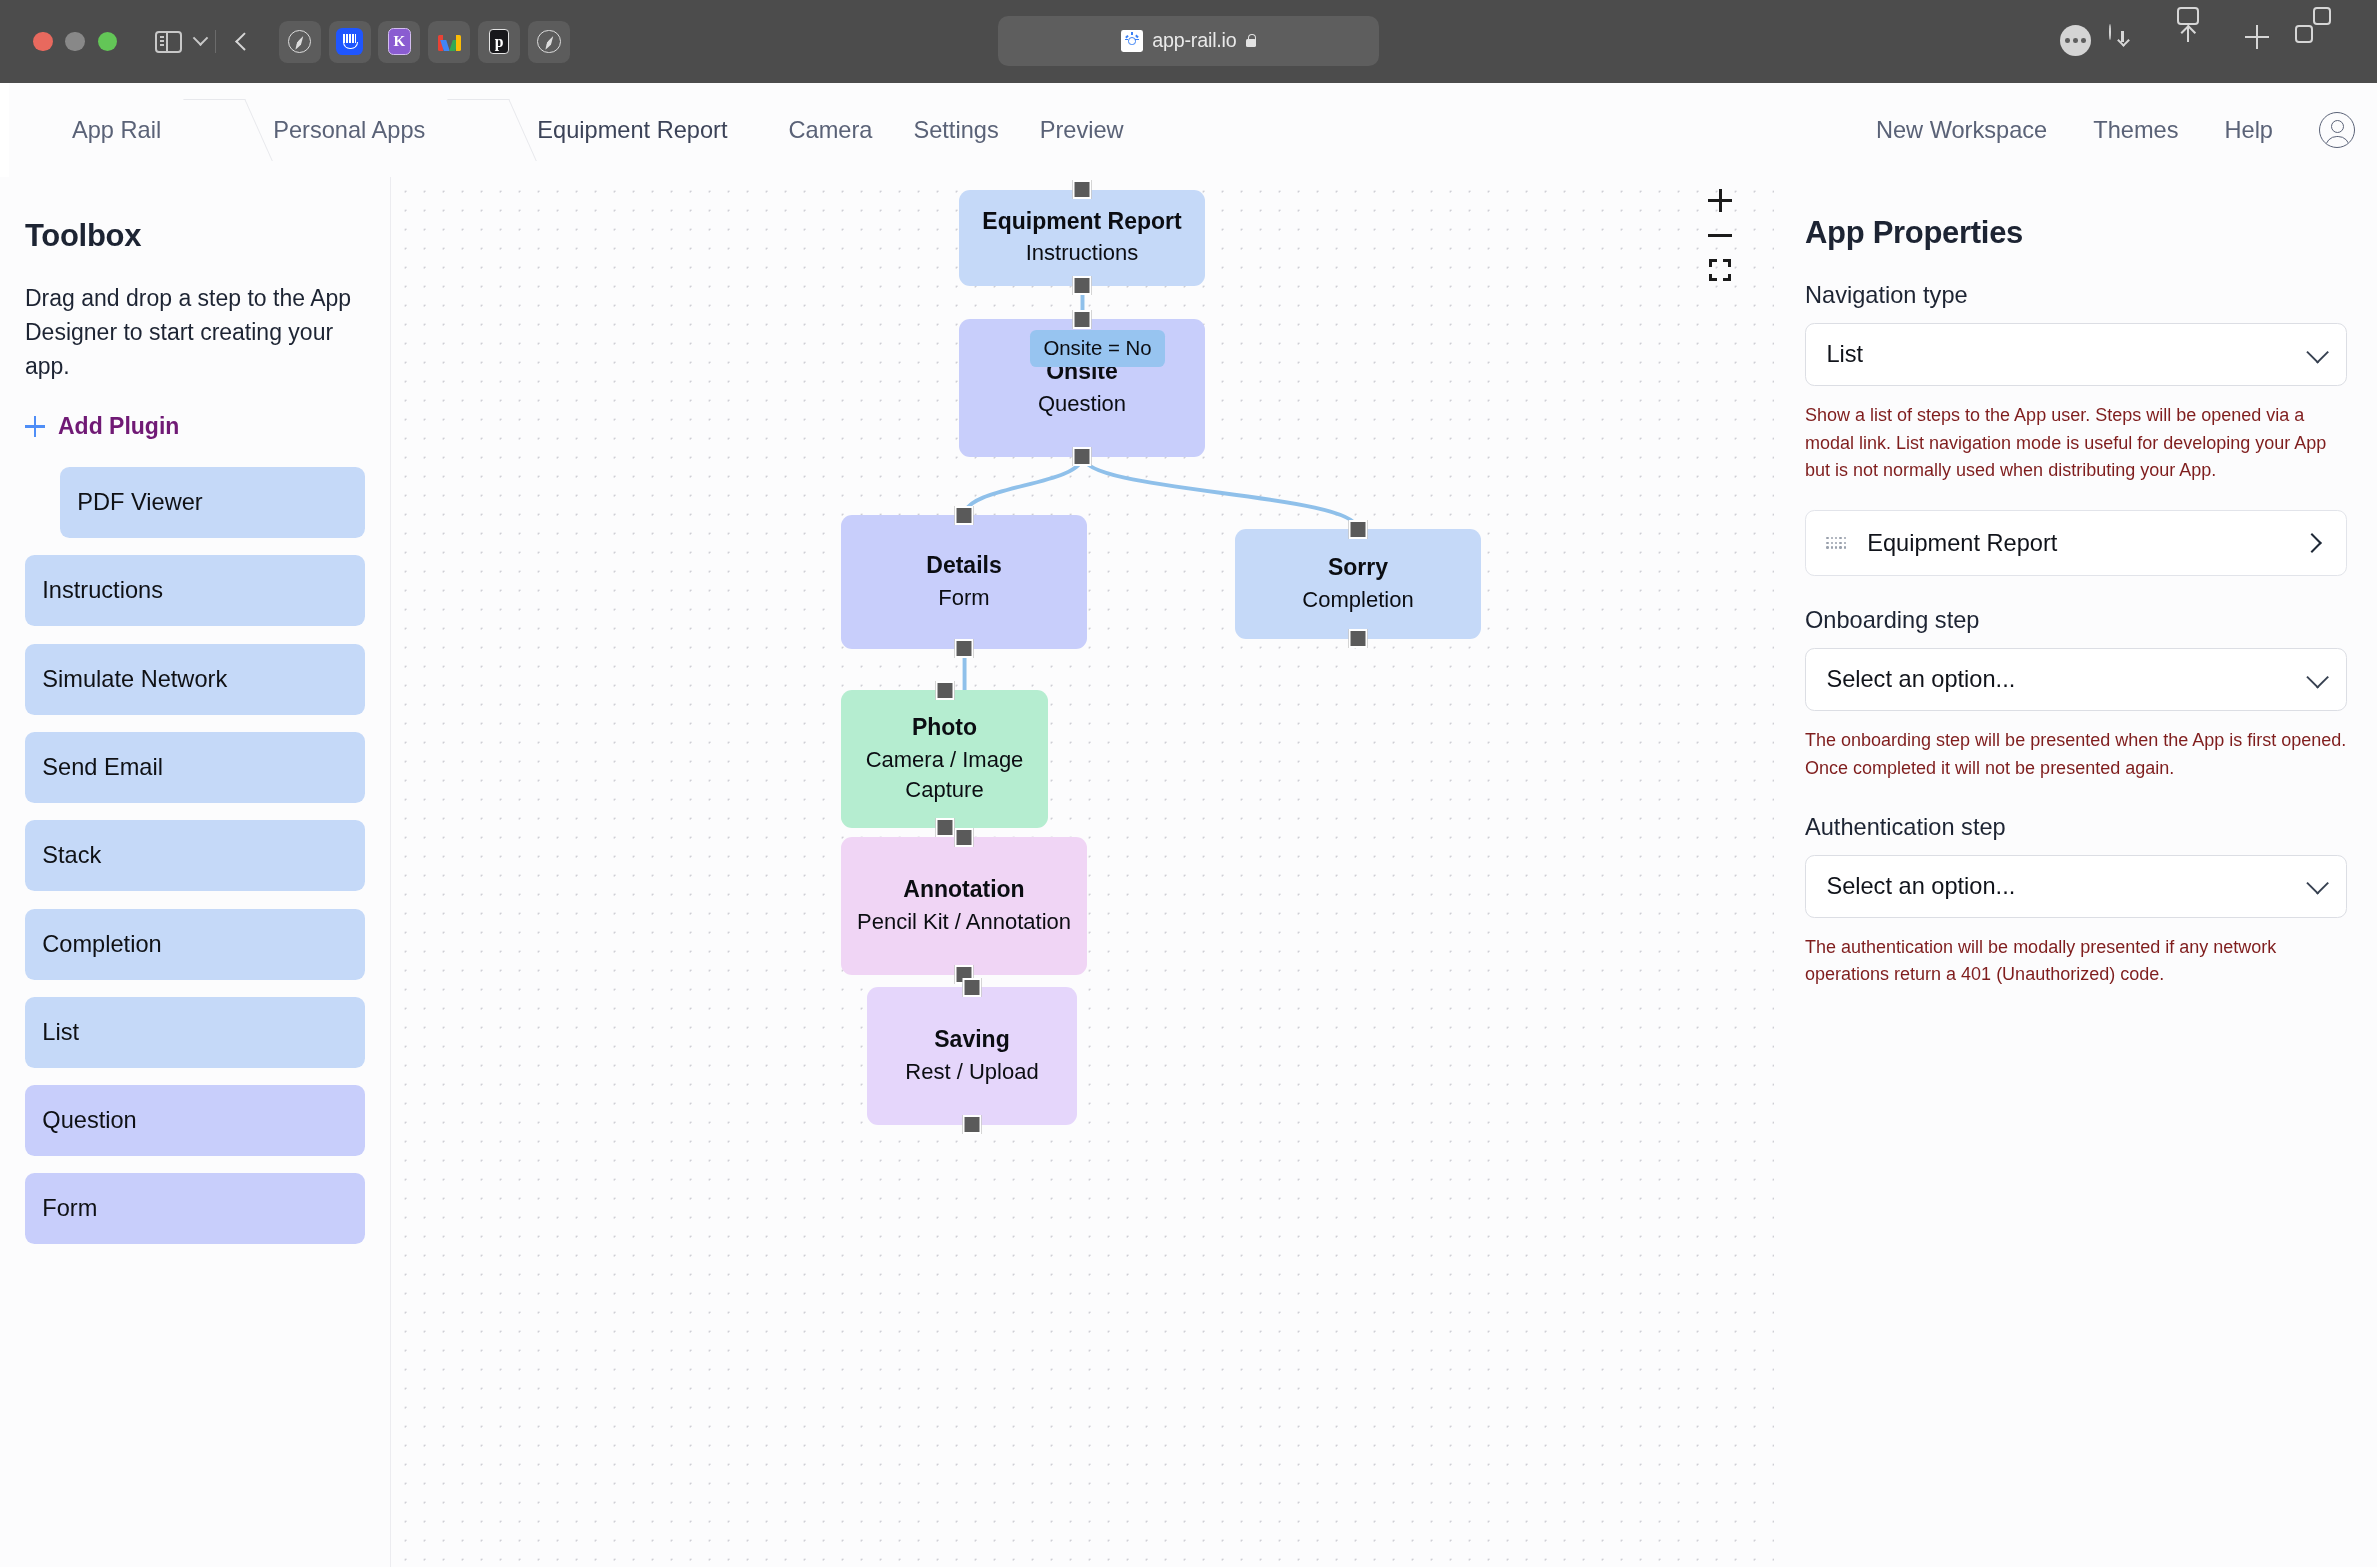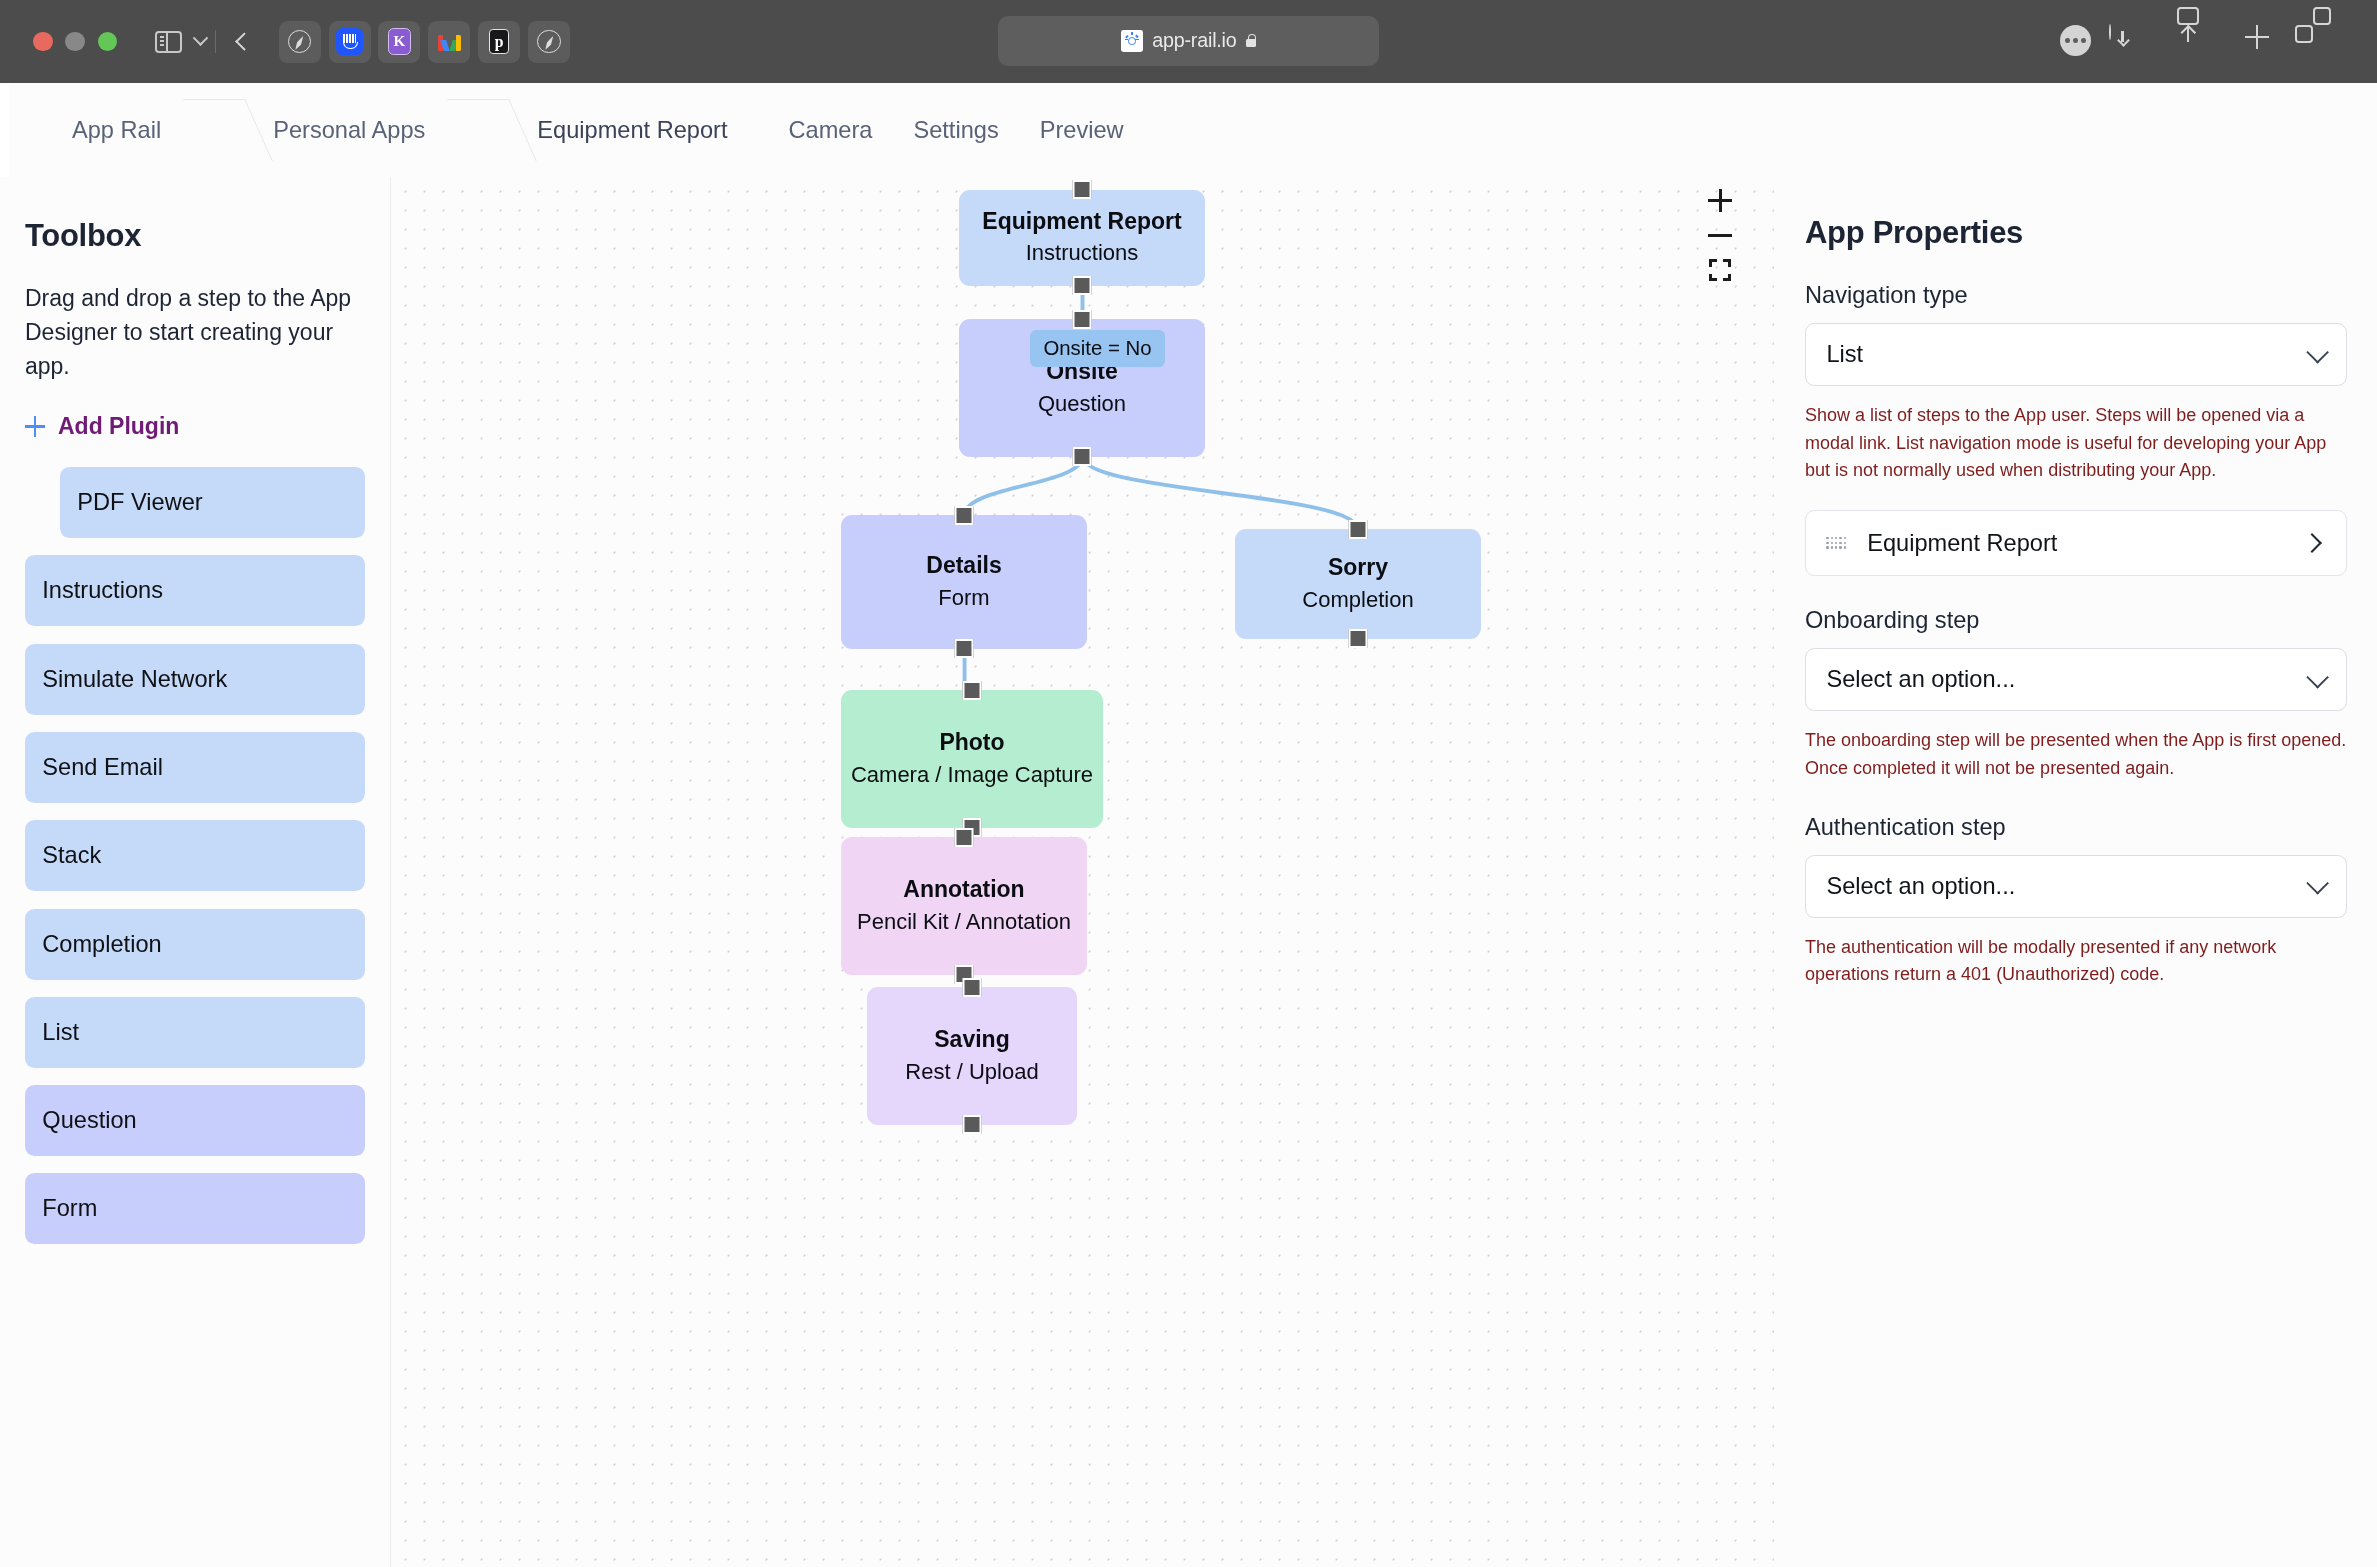--- a/index.html
+++ b/index.html
@@ -276,20 +276,26 @@
     <span class="crumb-sep"></span>
     <span class="crumb">Personal Apps</span>
     <span class="crumb-sep"></span>
     <span class="crumb active">Equipment Report</span>
   </div>
   <div class="tabs">
     <span class="tab">Camera</span>
     <span class="tab">Settings</span>
     <span class="tab">Preview</span>
   </div>
+  <div class="header-right">
+    <span class="hr-link">New Workspace</span>
+    <span class="hr-link">Themes</span>
+    <span class="hr-link">Help</span>
+    <span class="avatar-ico"></span>
+  </div>
 </div>
 
 <div class="toolbox">
   <h2>Toolbox</h2>
   <p>Drag and drop a step to the App Designer to start creating your app.</p>
   <div class="add-plugin">
     <span class="plus-sm"></span>
     <span>Add Plugin</span>
   </div>
   <div class="tool-list" id="tool-list">
@@ -360,21 +366,21 @@
         <span class="n-title">Details</span>
         <span class="n-sub">Form</span>
         <span class="handle bottom"></span>
       </div>
       <div class="node" style="left: 844px; top: 352px; width: 246px; height: 110px; background: rgb(197, 217, 248);">
         <span class="handle top"></span>
         <span class="n-title">Sorry</span>
         <span class="n-sub">Completion</span>
         <span class="handle bottom"></span>
       </div>
-      <div class="node" style="left: 450px; top: 513px; width: 262px; height: 138px; background: rgb(181, 237, 208);">
+      <div class="node" style="left: 450px; top: 513px; width: 207px; height: 138px; background: rgb(181, 237, 208);">
         <span class="handle top"></span>
         <span class="n-title">Photo</span>
         <span class="n-sub">Camera / Image Capture</span>
         <span class="handle bottom"></span>
       </div>
       <div class="node" style="left: 450px; top: 660px; width: 246px; height: 138px; background: rgb(240, 213, 245);">
         <span class="handle top"></span>
         <span class="n-title">Annotation</span>
         <span class="n-sub">Pencil Kit / Annotation</span>
         <span class="handle bottom"></span>

